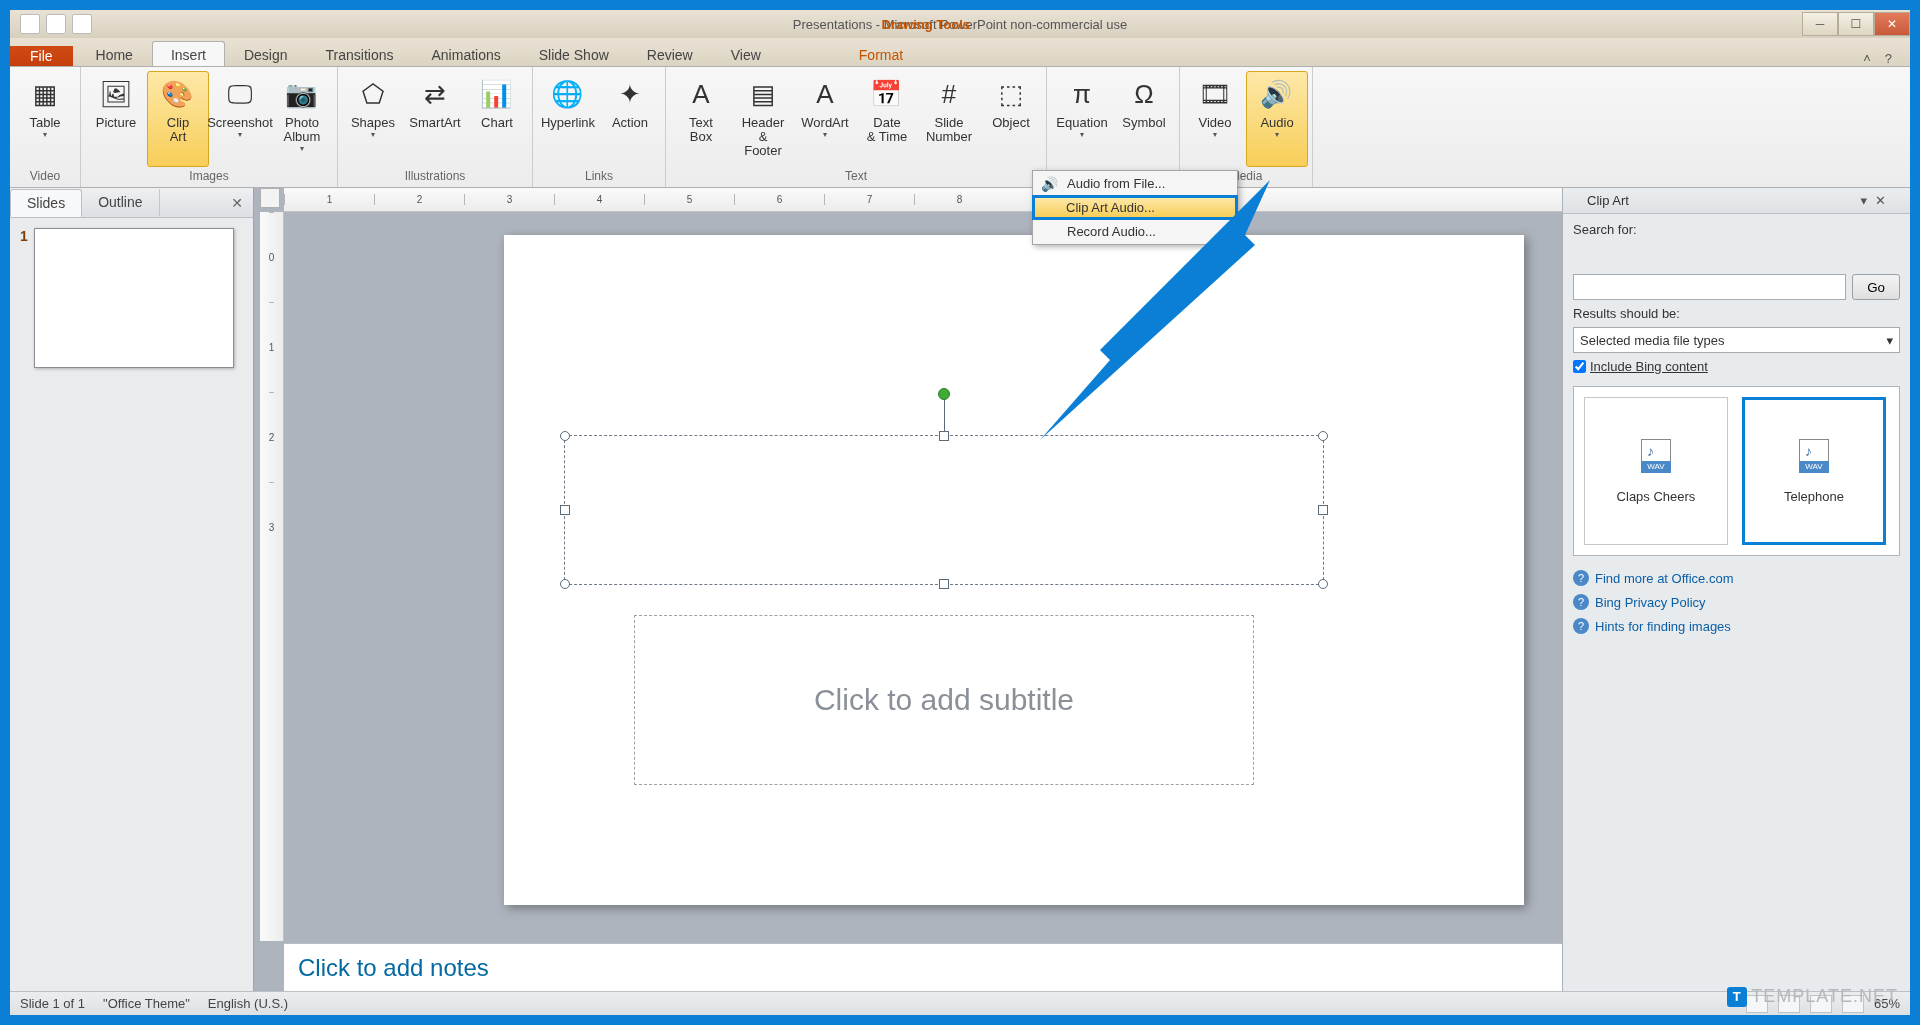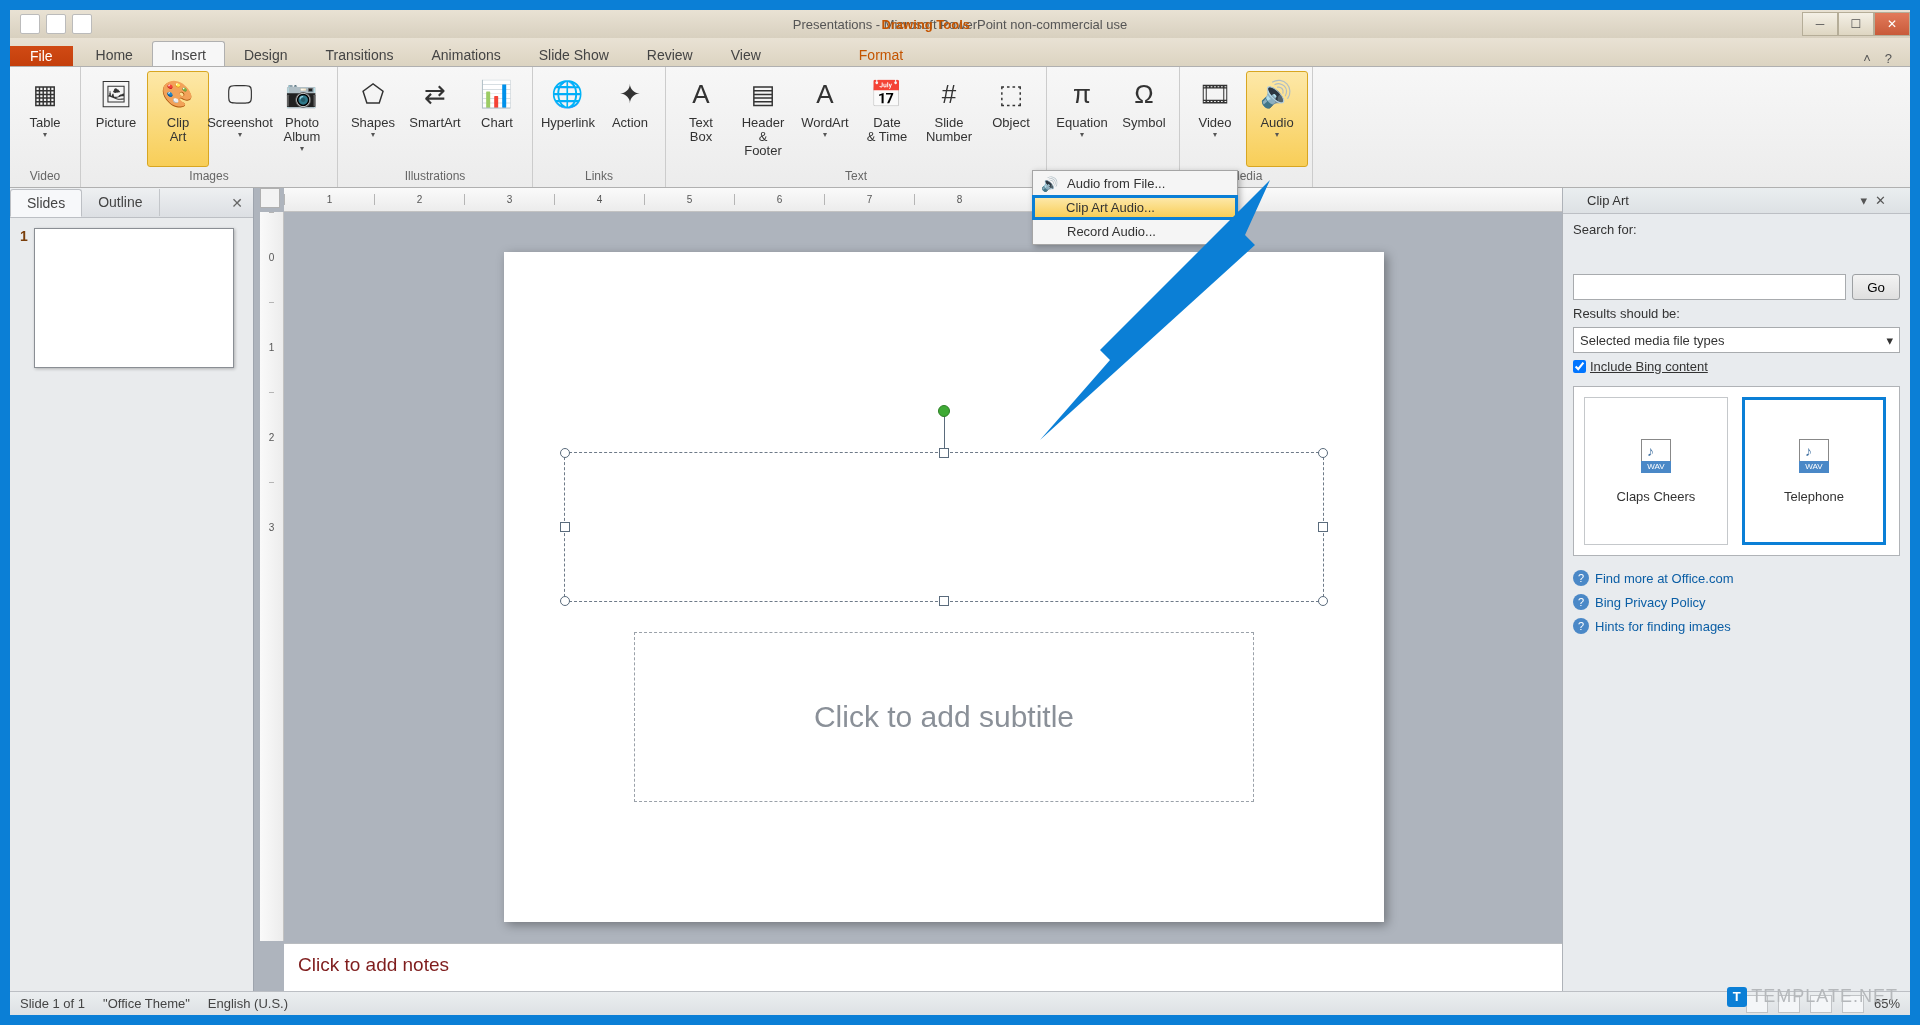--- a/index.html
+++ b/index.html
@@ -58,41 +58,41 @@
 .thumb { width: 200px; height: 140px; background: #fff; border: 1px solid #8a8e94; box-shadow: 1px 1px 3px rgba(0,0,0,.25); }
 
 
 .center { flex: 1; display: flex; flex-direction: column; position: relative; }
 .center .corner-box { position: absolute; left: 6px; top: 0; width: 20px; height: 20px; border: 1px solid #b0b0b0; background: #f3f3f3; }
 .center .hruler { position: absolute; left: 30px; right: 0; top: 0; height: 24px; background: linear-gradient(#fafafa,#ececec); border-bottom: 1px solid #c2c2c2; font-size: 10px; color: #555; display: flex; align-items: center; overflow: hidden; }
 .center .hruler .tick { flex: 0 0 90px; border-left: 1px solid #b5b5b5; text-align: center; }
 .center .vruler { position: absolute; left: 6px; top: 24px; width: 24px; bottom: 50px; background: linear-gradient(90deg,#fafafa,#ececec); border-right: 1px solid #c2c2c2; font-size: 10px; color: #555; display: flex; flex-direction: column; align-items: center; overflow: hidden; }
 .center .vruler .vtick { flex: 0 0 90px; border-top: 1px solid #b5b5b5; display: flex; align-items: center; justify-content: center; }
 .slide-canvas-wrap { position: absolute; left: 30px; right: 0; top: 24px; bottom: 50px; background: #aeb4bd; overflow: hidden; }
-.slide-canvas { position: absolute; left: 220px; top: 40px; width: 880px; height: 670px; background: #fff; box-shadow: 3px 3px 10px rgba(0,0,0,.35); }
+.slide-canvas { position: absolute; left: 220px; top: 23px; width: 1020px; height: 670px; background: #fff; box-shadow: 3px 3px 10px rgba(0,0,0,.35); }
 
 
 .sel-box { position: absolute; left: 60px; top: 200px; width: 760px; height: 150px; border: 1px dashed #6e7a88; }
 .sel-box .handle { position: absolute; width: 10px; height: 10px; background: #fff; border: 1px solid #5a6b7c; border-radius: 50%; }
 .sel-box .handle.sq { border-radius: 0; }
 .sel-box .h-nw { left: -5px; top: -5px; }
 .sel-box .h-n { left: 50%; top: -5px; margin-left: -5px; }
 .sel-box .h-ne { right: -5px; top: -5px; }
 .sel-box .h-w { left: -5px; top: 50%; margin-top: -5px; }
 .sel-box .h-e { right: -5px; top: 50%; margin-top: -5px; }
 .sel-box .h-sw { left: -5px; bottom: -5px; }
 .sel-box .h-s { left: 50%; bottom: -5px; margin-left: -5px; }
 .sel-box .h-se { right: -5px; bottom: -5px; }
 .sel-box .rot-line { position: absolute; left: 50%; top: -38px; width: 1px; height: 33px; background: #5a6b7c; }
 .sel-box .rot-dot { position: absolute; left: 50%; top: -48px; width: 12px; height: 12px; margin-left: -6px; background: #3faa35; border: 1px solid #2d7f27; border-radius: 50%; }
 
 .subtitle-box { position: absolute; left: 130px; top: 380px; width: 620px; height: 170px; border: 1px dashed #9aa1a9; display: flex; align-items: center; justify-content: center; font-size: 30px; color: #8a9098; }
 
 
-.notes-bar { position: absolute; left: 30px; right: 0; bottom: 0; height: 48px; background: #fff; border-top: 1px solid #b9bcc0; padding: 10px 14px; font-size: 19px; color: #7f1d1d; }
+.notes-bar { position: absolute; left: 30px; right: 0; bottom: 0; height: 48px; background: #fff; border-top: 1px solid #b9bcc0; padding: 10px 14px; font-size: 24px; color: #0369a1; }
 
 
 .right-pane { width: 348px; background: #e8ebee; border-left: 1px solid #aeb2b8; display: flex; flex-direction: column; font-size: 13px; color: #333; }
 .right-pane .rp-head { height: 26px; background: linear-gradient(#eaeef0,#dde1e4); border-bottom: 1px solid #bcbfc4; display: flex; align-items: center; padding: 0 24px; }
 .right-pane .rp-head .rp-dd { margin-left: auto; display: flex; gap: 8px; color: #555; }
 .rp-body { padding: 8px 10px; display: flex; flex-direction: column; gap: 6px; }
 .rp-body label { font-size: 13px; color: #333; }
 .rp-search-row { display: flex; gap: 6px; margin-top: 31px; }
 .rp-search-row input { flex: 1; height: 26px; border: 1px solid #a8abae; background: #fff; padding: 0 4px; }
 .rp-search-row button { height: 26px; padding: 0 14px; background: linear-gradient(#f3f3f3,#dfdfdf); border: 1px solid #9da0a3; border-radius: 3px; }

